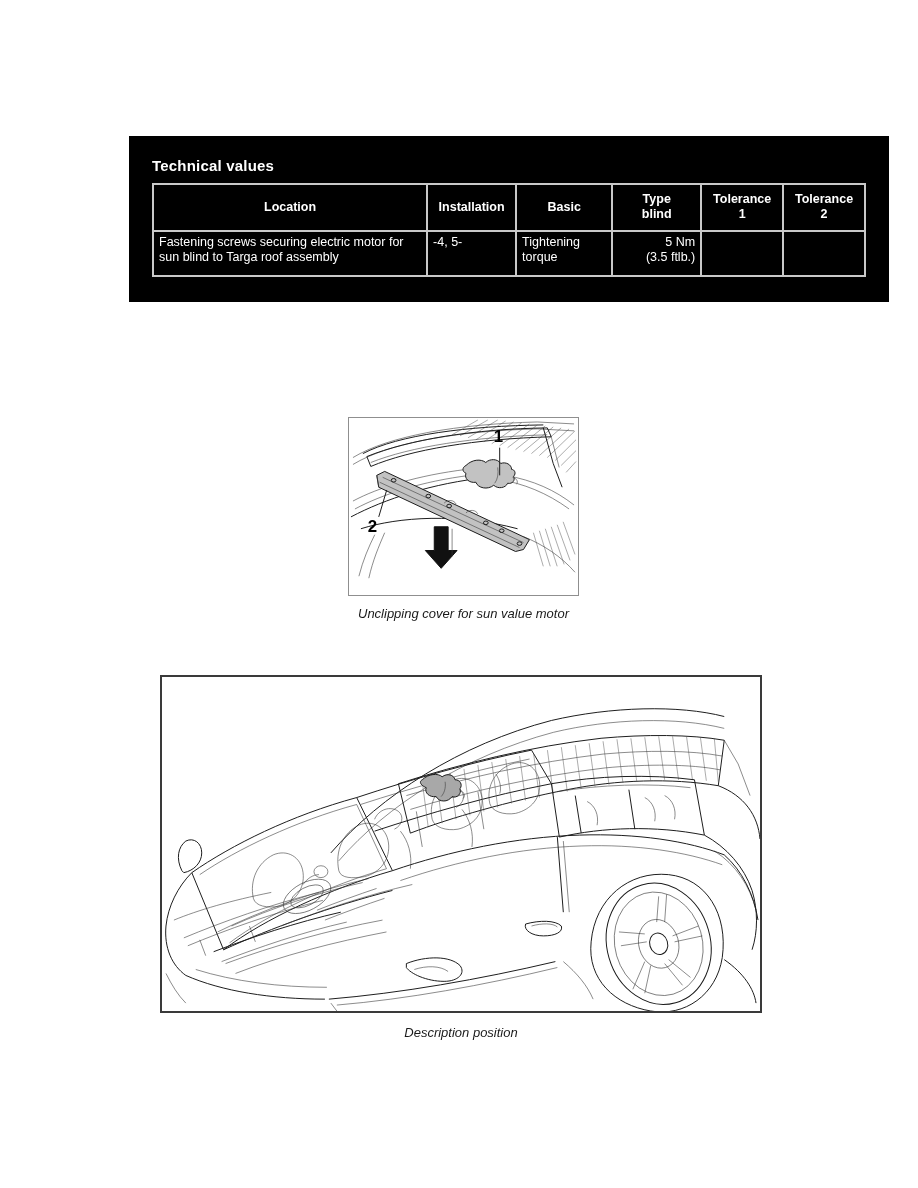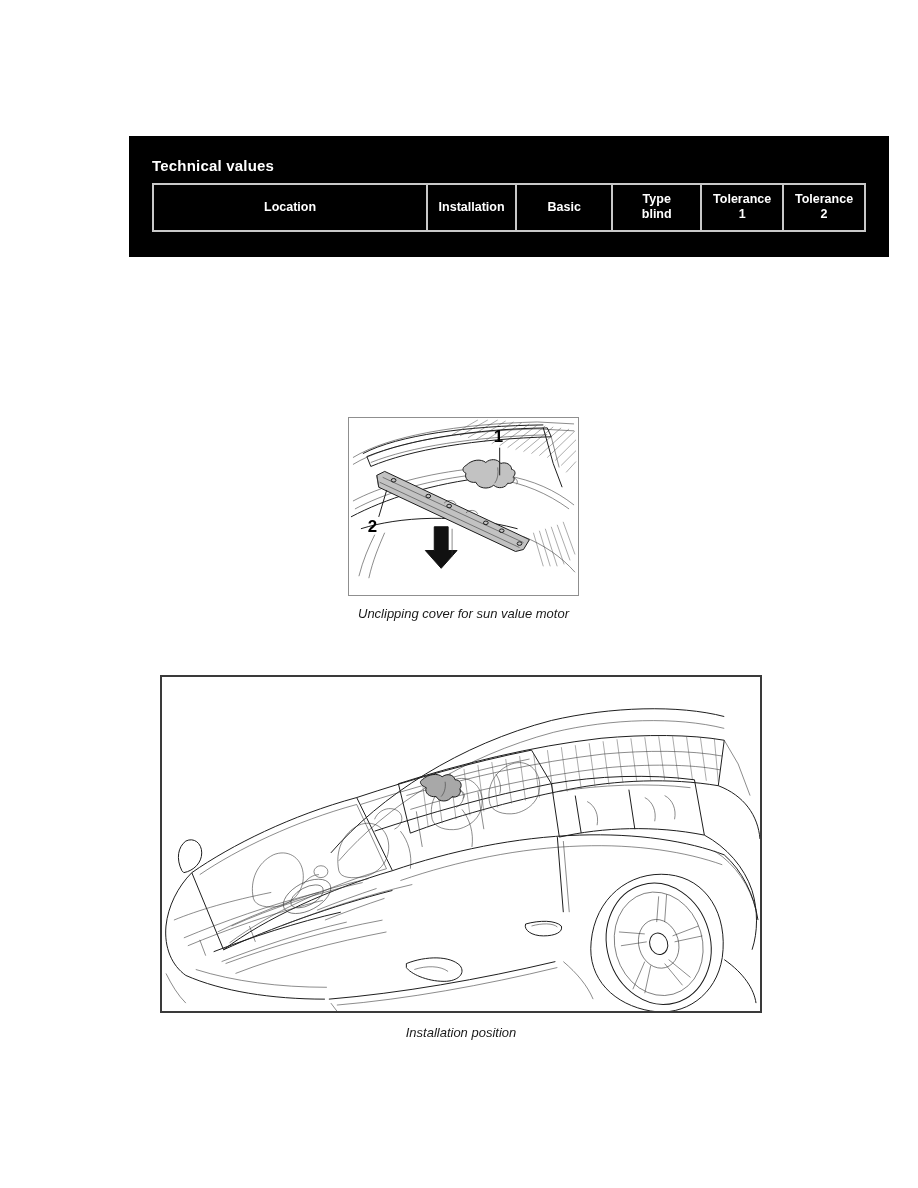--- a/index.html
+++ b/index.html
@@ -163,20 +163,31 @@
             <span>Tolerance</span><br>
             <span>1</span>
           </th>
           <th>
             <span>Tolerance</span><br>
             <span>2</span>
           </th>
         </tr>
       </thead>
       <tbody>
+        <tr>
+          <td>Fastening screws securing electric motor for sun blind to Targa roof assembly</td>
+          <td>-4, 5-</td>
+          <td>Tightening torque</td>
+          <td class="num-cell">
+            <span>5 Nm</span><br>
+            <span>(3.5 ftlb.)</span>
+          </td>
+          <td></td>
+          <td></td>
+        </tr>
       </tbody>
     </table>
   </div>
 </div>
 
 <div id="figure-1-frame" class="figure-frame">
   <svg class="figure-svg" viewBox="0 0 231 179" preserveAspectRatio="none">
 
     <g>
       <path class="ln-t" d="M4,40 C40,18 110,6 190,4 L227,6"></path>
@@ -438,13 +449,13 @@
       <path class="part-gray-d" d="M262,104 C268,98 278,97 282,101 C287,97 294,99 295,104
                C300,104 303,109 300,113 C302,118 297,123 292,121
                C288,127 279,127 276,121 C269,122 264,117 266,112
                C261,110 258,106 262,104 Z"></path>
       <path class="ln-t" d="M285,106 C286,112 284,118 281,121"></path>
       <path class="ln-t" d="M299,114 C304,116 306,120 303,123"></path>
     </g>
   </svg>
 </div>
 
-<div id="figure-2-caption" class="figure-caption">Installation position</div>
+<div id="figure-2-caption" class="figure-caption">Description position</div>
 
 </body></html>

